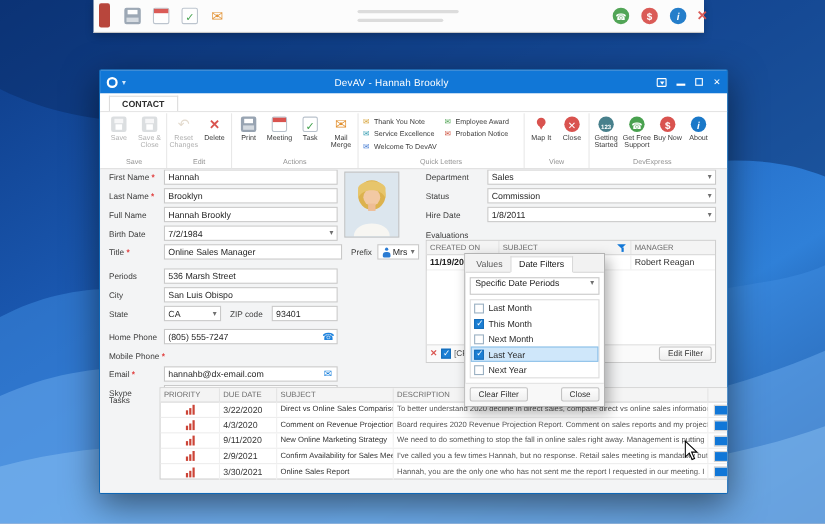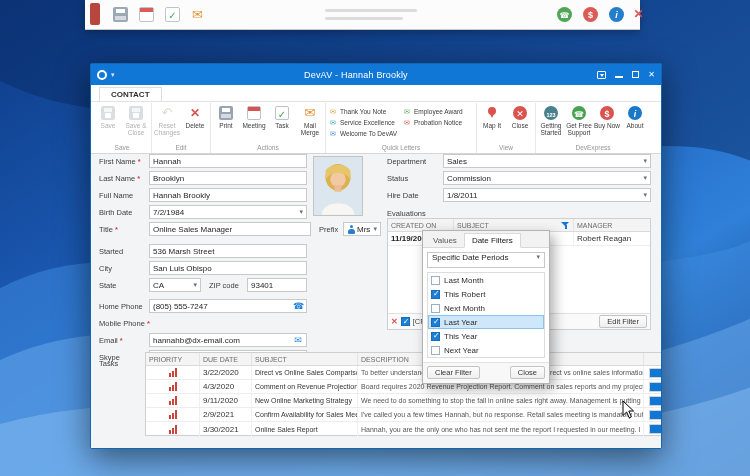--- a/index.html
+++ b/index.html
@@ -324,21 +324,21 @@
         <svg viewBox="0 0 50 60" width="48" height="58">
           <rect width="50" height="60" fill="#dce6ee"></rect>
           <ellipse cx="25" cy="21" rx="13" ry="14" fill="#dcb24e"></ellipse>
           <circle cx="25" cy="23" r="8" fill="#f2c9a4"></circle>
           <rect x="21.5" y="29" width="7" height="7" fill="#eebd96"></rect>
           <path d="M8,60 C8,44 42,44 42,60 Z" fill="#f7f6f2"></path>
           <path d="M12,14 C16,6 34,6 38,14 L38,24 C34,14 16,14 12,24 Z" fill="#e7c56b"></path>
         </svg>
       </div>
 
-      <div class="fl" style="left:8px;top:93px">Started</div>
+      <div class="fl" style="left:8px;top:93px">Periods</div>
       <div class="fld" style="left:58px;top:90px;width:158px">
           <span class="val">536 Marsh Street</span>
         </div>
 
       <div class="fl" style="left:8px;top:110px">City</div>
       <div class="fld" style="left:58px;top:107px;width:158px">
           <span class="val">San Luis Obispo</span>
         </div>
 
       <div class="fl" style="left:8px;top:127px">State</div>
@@ -528,35 +528,31 @@
           <span class="val" style="flex:1;white-space:nowrap;overflow:hidden">Specific Date Periods</span>
           <span class="arr">▾</span>
         </div>
         <div class="plist">
           <div class="popt">
               <span class="cb"></span>
               <span>Last Month</span>
             </div>
           <div class="popt">
               <span class="cb checked"></span>
-              <span>This Robert</span>
+              <span>This Month</span>
             </div>
           <div class="popt">
               <span class="cb"></span>
               <span>Next Month</span>
             </div>
           <div class="popt sel">
               <span class="cb checked"></span>
               <span>Last Year</span>
             </div>
           <div class="popt">
-              <span class="cb checked"></span>
-              <span>This Year</span>
-            </div>
-          <div class="popt">
               <span class="cb"></span>
               <span>Next Year</span>
             </div>
         </div>
         <div class="pfoot">
           <span class="btn">Clear Filter</span>
           <span class="btn">Close</span>
         </div>
       </div>
 

